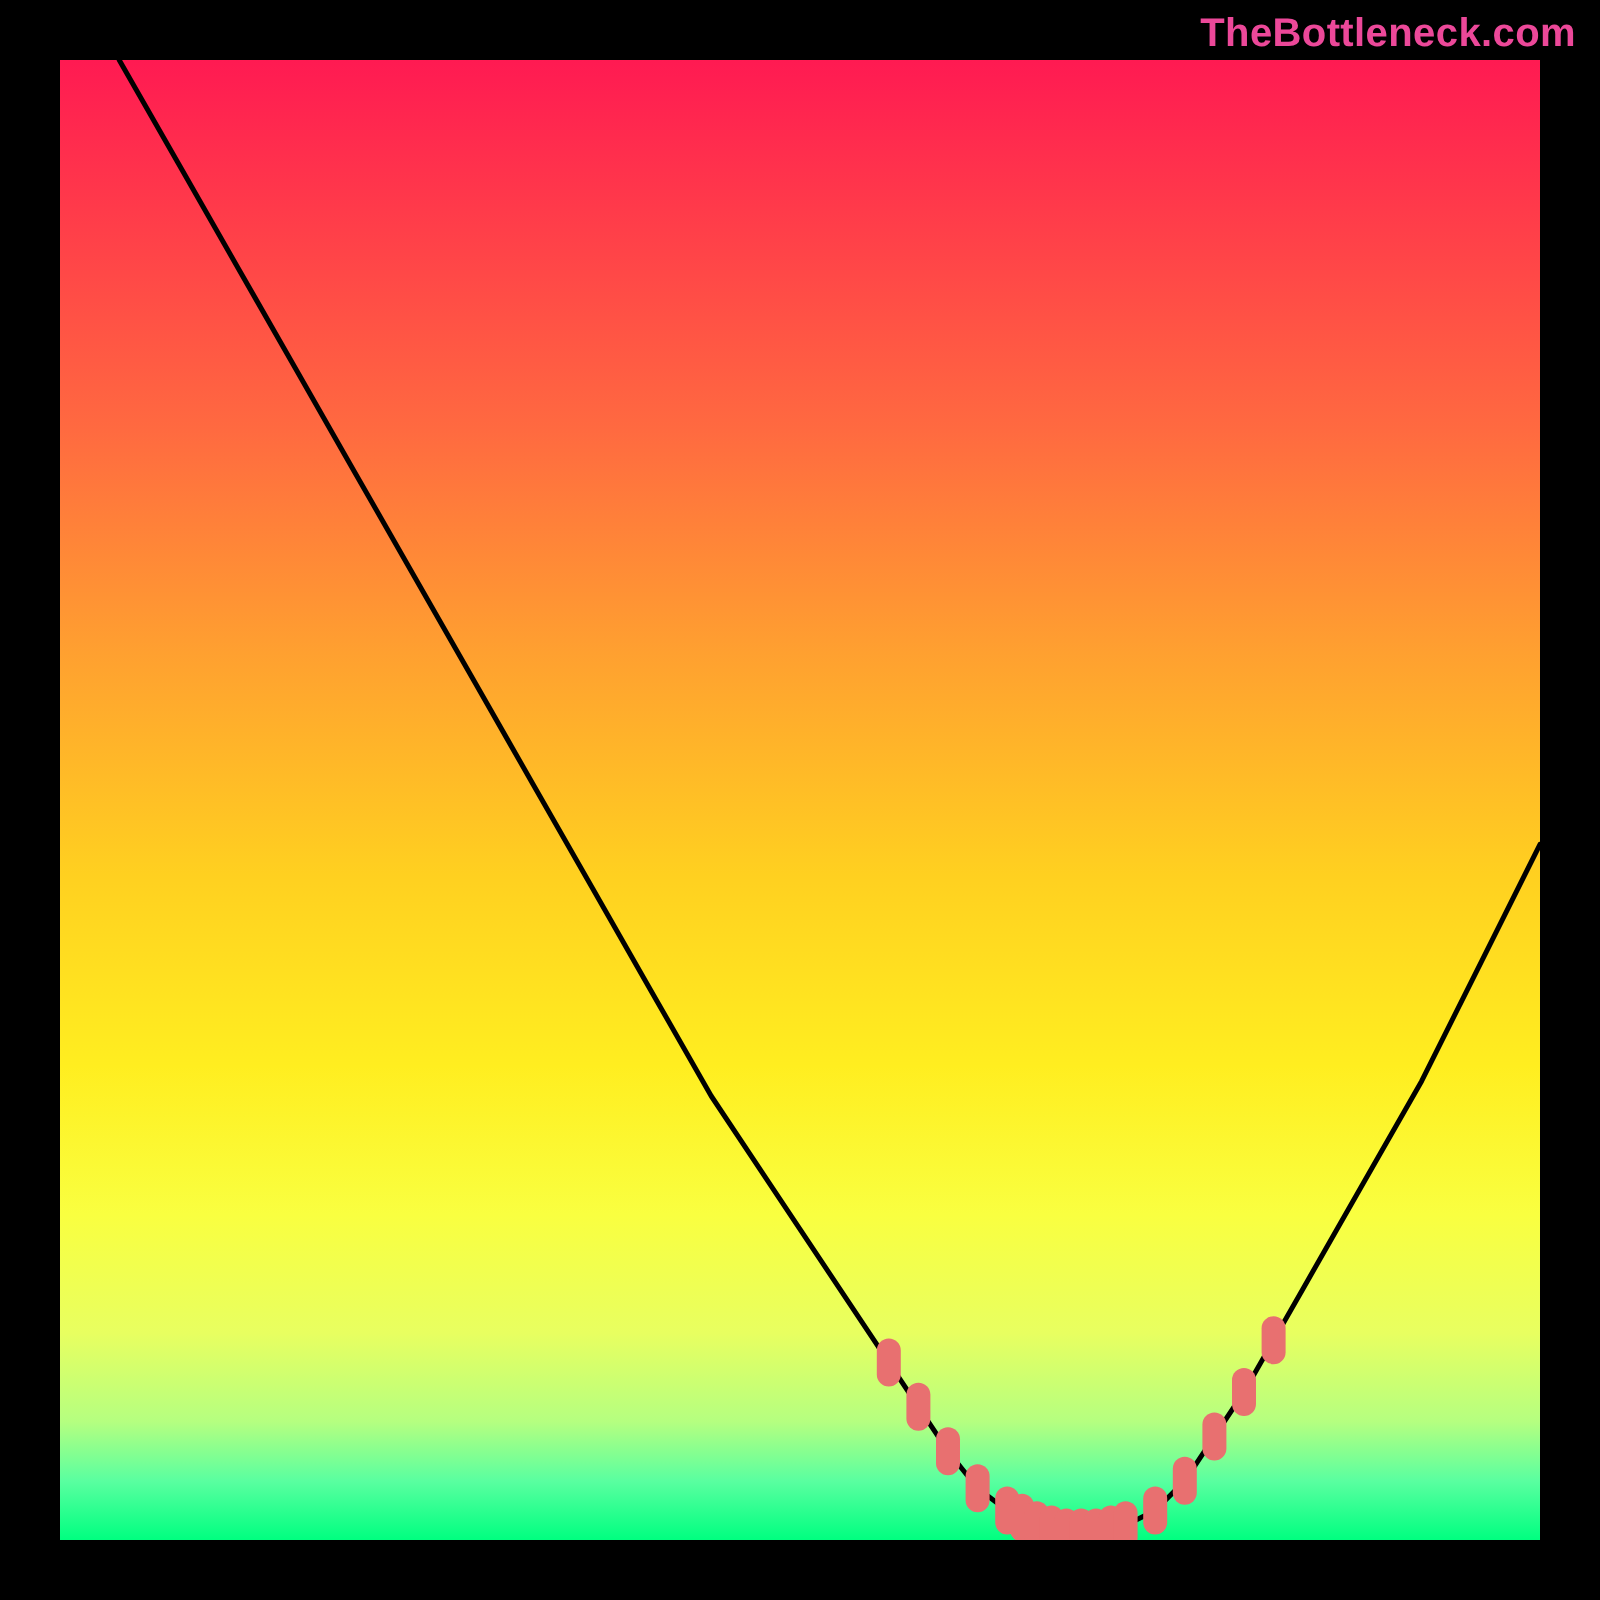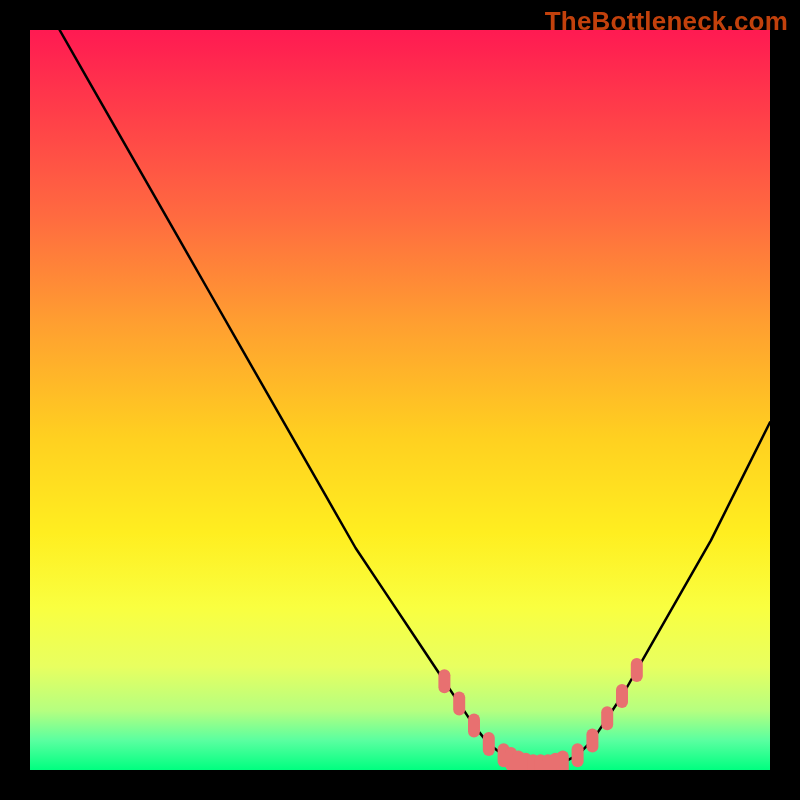--- a/index.html
+++ b/index.html
@@ -14,22 +14,22 @@
   .frame {
     position: relative;
     width: 800px;
     height: 800px;
     background: #000;
   }
   .watermark {
     position: absolute;
     top: 6px;
     right: 12px;
-    color: #c2410c;
-    font-size: 26px;
+    color: #ec4899;
+    font-size: 20px;
     font-weight: 600;
     letter-spacing: 0.2px;
     z-index: 10;
     user-select: none;
     text-align: right;
   }
   .plot {
     position: absolute;
     left: 30px;
     top: 30px;

